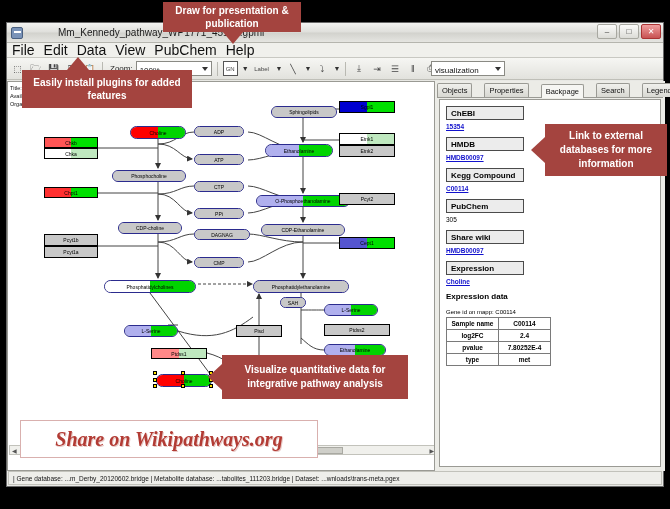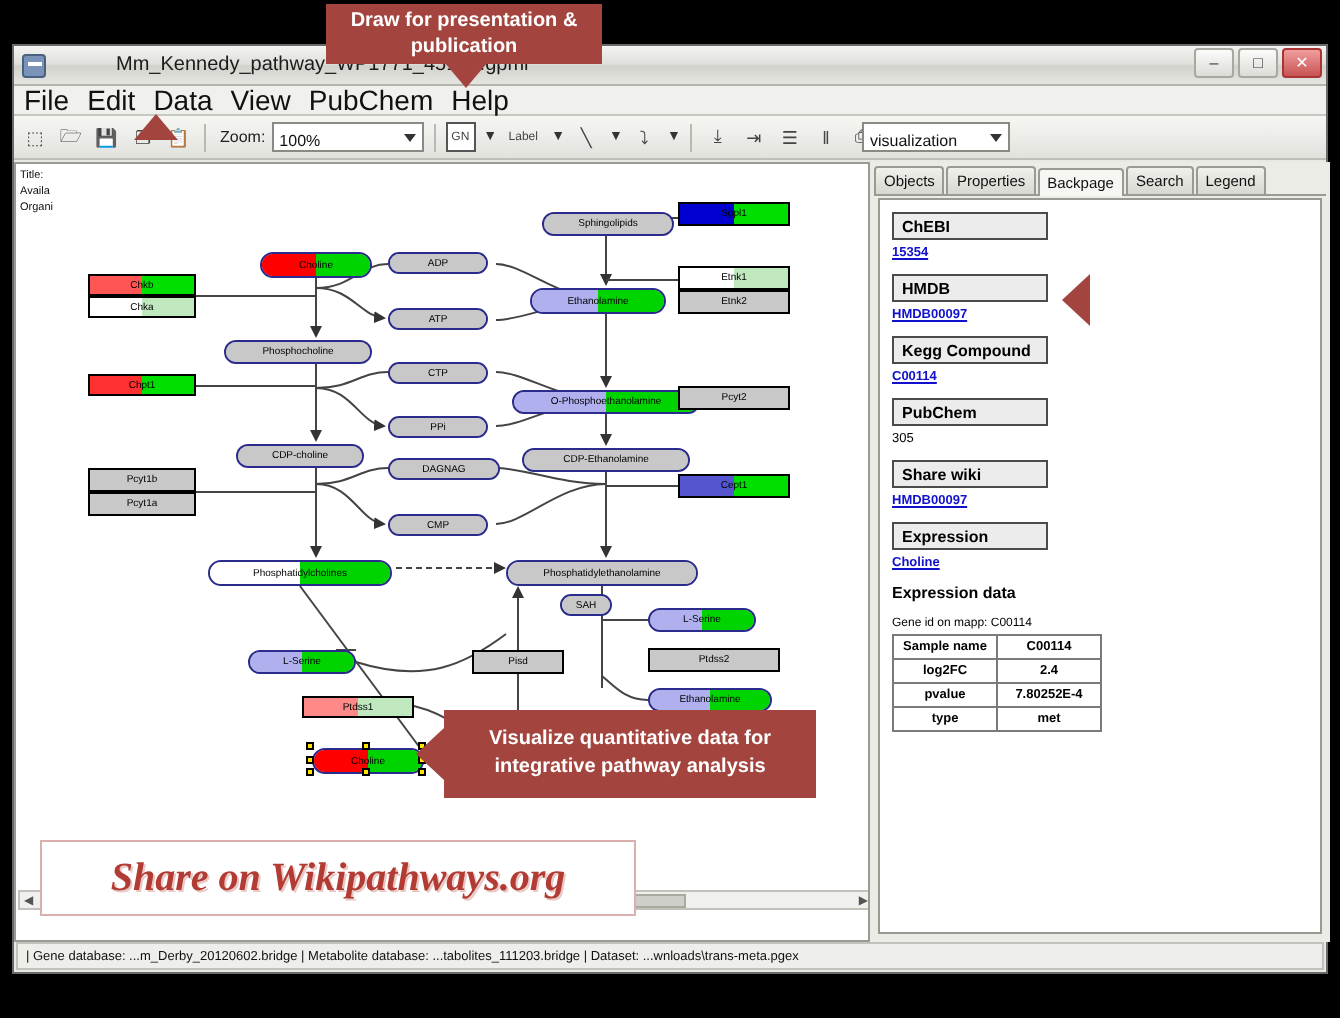--- a/index.html
+++ b/index.html
@@ -158,21 +158,21 @@
     position: absolute; width: 4px; height: 4px;
     background: #ffe400; border: 1px solid #000;
   }
 
   svg.edges { position: absolute; left: 0; top: 0; width: 428px; height: 390px; pointer-events: none; }
 
   
   #tabstrip {
     position: absolute; left: 2px; top: 2px;
     width: 226px; height: 15px;
-    display: flex; align-items: flex-end; gap: 1px;
+    display: flex; align-items: flex-end; gap: 12px;
     border-bottom: 1px solid #9a9a94;
   }
   .tab {
     font-size: 7.5px; color: #111;
     padding: 2px 4px 2px 4px;
     background: linear-gradient(180deg,#f0f0ec,#d8d8d2);
     border: 1px solid #9a9a94; border-bottom: none;
     border-radius: 2px 2px 0 0;
   }
   .tab.active { background: #f6f6f3; font-weight: normal; position: relative; top: 1px; }
@@ -637,22 +637,24 @@
         </div>
       </div>
     </div>
 
     <div id="statusbar">| Gene database: ...m_Derby_20120602.bridge | Metabolite database: ...tabolites_111203.bridge | Dataset: ...wnloads\trans-meta.pgex</div>
   </div>
 
   <div class="callout" style="left:163px; top:2px; width:138px; height:30px;">Draw for presentation &amp; publication</div>
   <div class="arrow-tail arrow-down" style="left:222px; top:31px;"></div>
 
+  <div class="callout" style="left:22px; top:70px; width:170px; height:38px;">Easily install plugins for added features</div>
   <div class="arrow-tail arrow-up" style="left:67px; top:57px;"></div>
 
+  <div class="callout" style="left:545px; top:124px; width:122px; height:52px; line-height:14px;">Link  to external databases  for more information</div>
   <div class="arrow-tail arrow-left" style="left:531px; top:137px;"></div>
 
   <div class="callout" style="left:222px; top:355px; width:186px; height:44px; line-height:14px;">Visualize quantitative data  for integrative pathway analysis</div>
   <div class="arrow-tail arrow-left" style="left:208px; top:364px;"></div>
 
   <div id="share-banner">
     <span>Share on Wikipathways.org</span>
   </div>
 </div>
 

